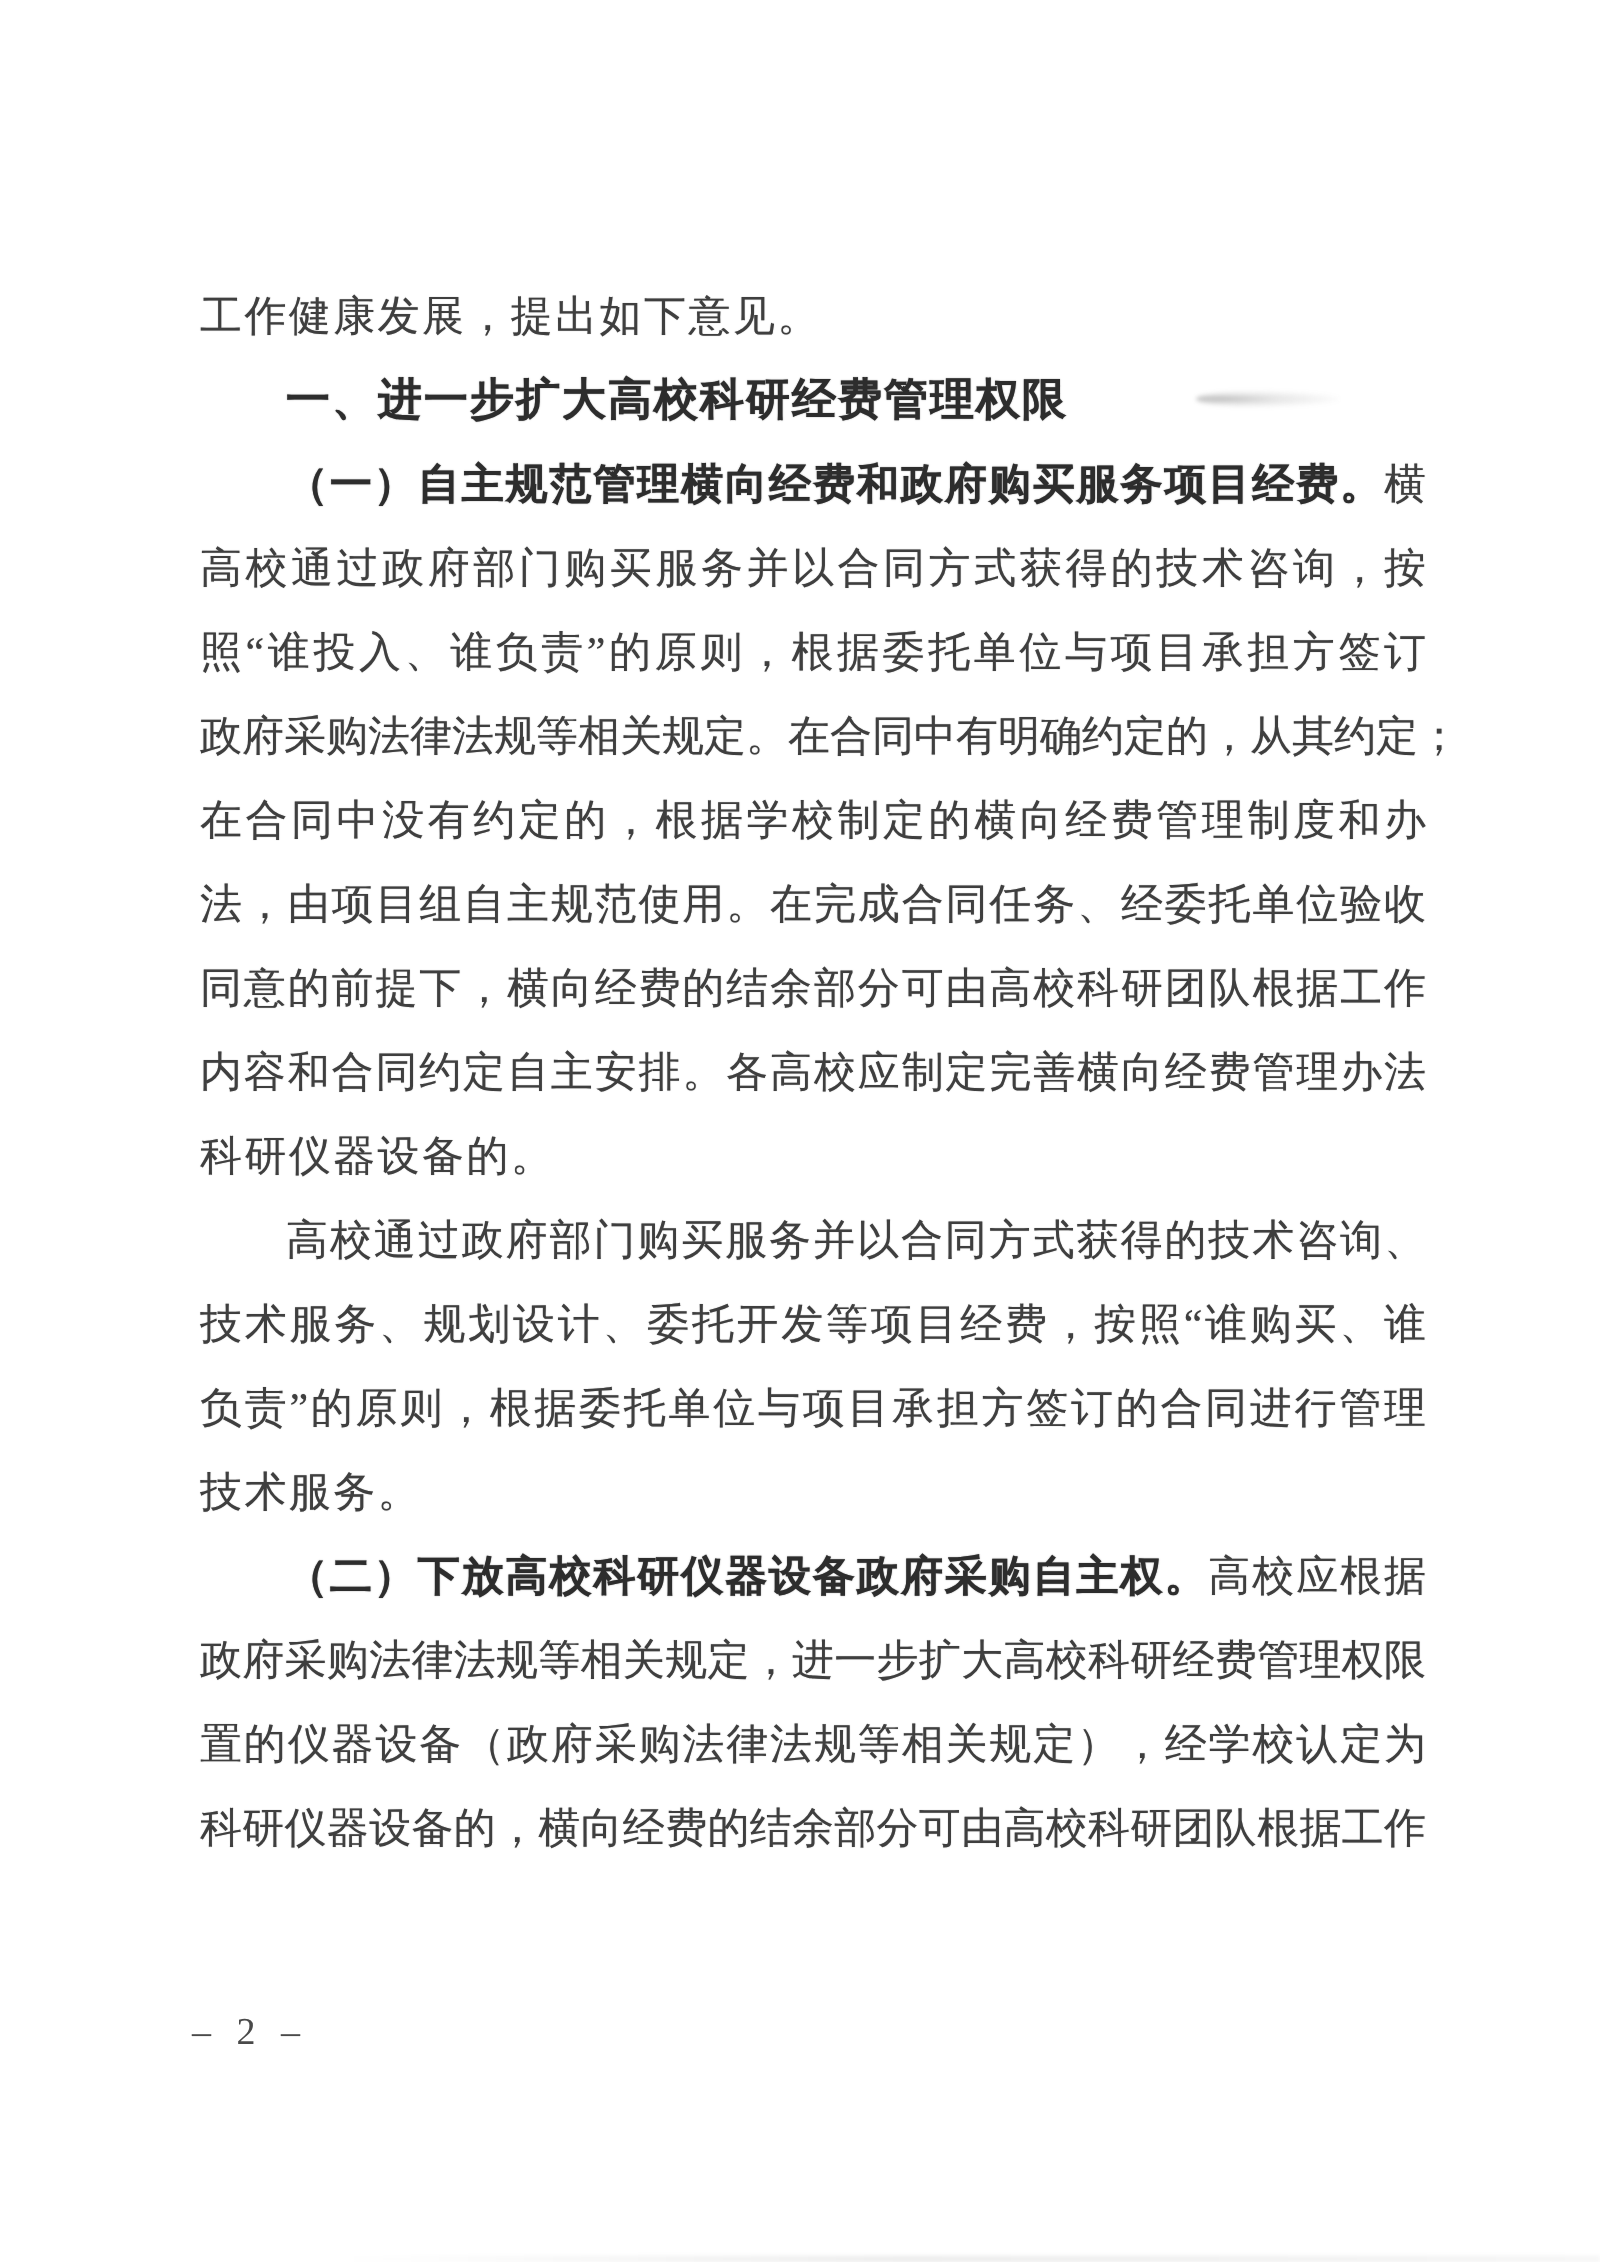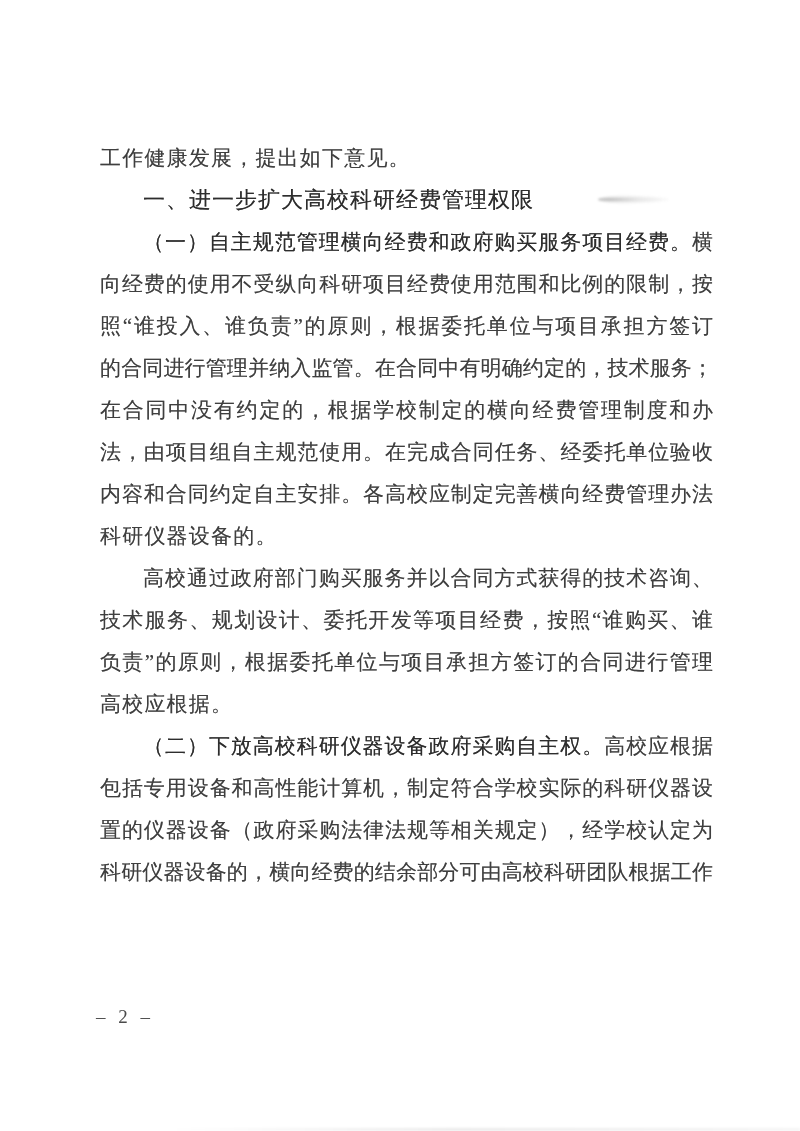--- a/index.html
+++ b/index.html
@@ -38,21 +38,21 @@
   }
   .line.indent {
     padding-left: 43px;
   }
   .line.heading {
     font-size: 22px;
     letter-spacing: 1px;
   }
   .seg { font-weight: normal; }
   .seg.bold {
-    font-weight: normal;
+    font-weight: bold;
     color: #2d2d2d;
     text-shadow: 0 0 0.6px rgba(40,40,40,0.7);
   }
   .page-number {
     position: absolute;
     left: 96px;
     top: 1006px;
     font-size: 19px;
     letter-spacing: 4px;
     color: #4a4a4a;
@@ -80,33 +80,34 @@
 </style>
 </head>
 <body>
 
 <div class="page">
 
   <div class="doc-lines">
       <div class="line last"><span class="seg">工作健康发展，提出如下意见。</span></div>
       <div class="line indent last heading"><span class="seg bold">一、进一步扩大高校科研经费管理权限</span></div>
       <div class="line indent"><span class="seg bold">（一）自主规范管理横向经费和政府购买服务项目经费。</span><span class="seg">横</span></div>
-      <div class="line"><span class="seg">向经费的使用不受纵向科研项目经费使用范围和比例的限制，按</span></div>
+      <div class="line"><span class="seg">高校通过政府部门购买服务并以合同方式获得的技术咨询，按</span></div>
       <div class="line"><span class="seg">照“谁投入、谁负责”的原则，根据委托单位与项目承担方签订</span></div>
-      <div class="line"><span class="seg">的合同进行管理并纳入监管。在合同中有明确约定的，技术服务；</span></div>
+      <div class="line"><span class="seg">政府采购法律法规等相关规定。在合同中有明确约定的，从其约定；</span></div>
       <div class="line"><span class="seg">在合同中没有约定的，根据学校制定的横向经费管理制度和办</span></div>
       <div class="line"><span class="seg">法，由项目组自主规范使用。在完成合同任务、经委托单位验收</span></div>
+      <div class="line"><span class="seg">同意的前提下，横向经费的结余部分可由高校科研团队根据工作</span></div>
       <div class="line"><span class="seg">内容和合同约定自主安排。各高校应制定完善横向经费管理办法</span></div>
       <div class="line last"><span class="seg">科研仪器设备的。</span></div>
       <div class="line indent"><span class="seg">高校通过政府部门购买服务并以合同方式获得的技术咨询、</span></div>
       <div class="line"><span class="seg">技术服务、规划设计、委托开发等项目经费，按照“谁购买、谁</span></div>
       <div class="line"><span class="seg">负责”的原则，根据委托单位与项目承担方签订的合同进行管理</span></div>
-      <div class="line last"><span class="seg">高校应根据。</span></div>
+      <div class="line last"><span class="seg">技术服务。</span></div>
       <div class="line indent"><span class="seg bold">（二）下放高校科研仪器设备政府采购自主权。</span><span class="seg">高校应根据</span></div>
-      <div class="line"><span class="seg">包括专用设备和高性能计算机，制定符合学校实际的科研仪器设</span></div>
+      <div class="line"><span class="seg">政府采购法律法规等相关规定，进一步扩大高校科研经费管理权限</span></div>
       <div class="line"><span class="seg">置的仪器设备（政府采购法律法规等相关规定），经学校认定为</span></div>
       <div class="line"><span class="seg">科研仪器设备的，横向经费的结余部分可由高校科研团队根据工作</span></div>
     </div>
 
   <div class="scan-smudge"></div>
 
   <div class="page-number">– 2 –</div>
 
   <div class="scan-bottom-edge"></div>
 

